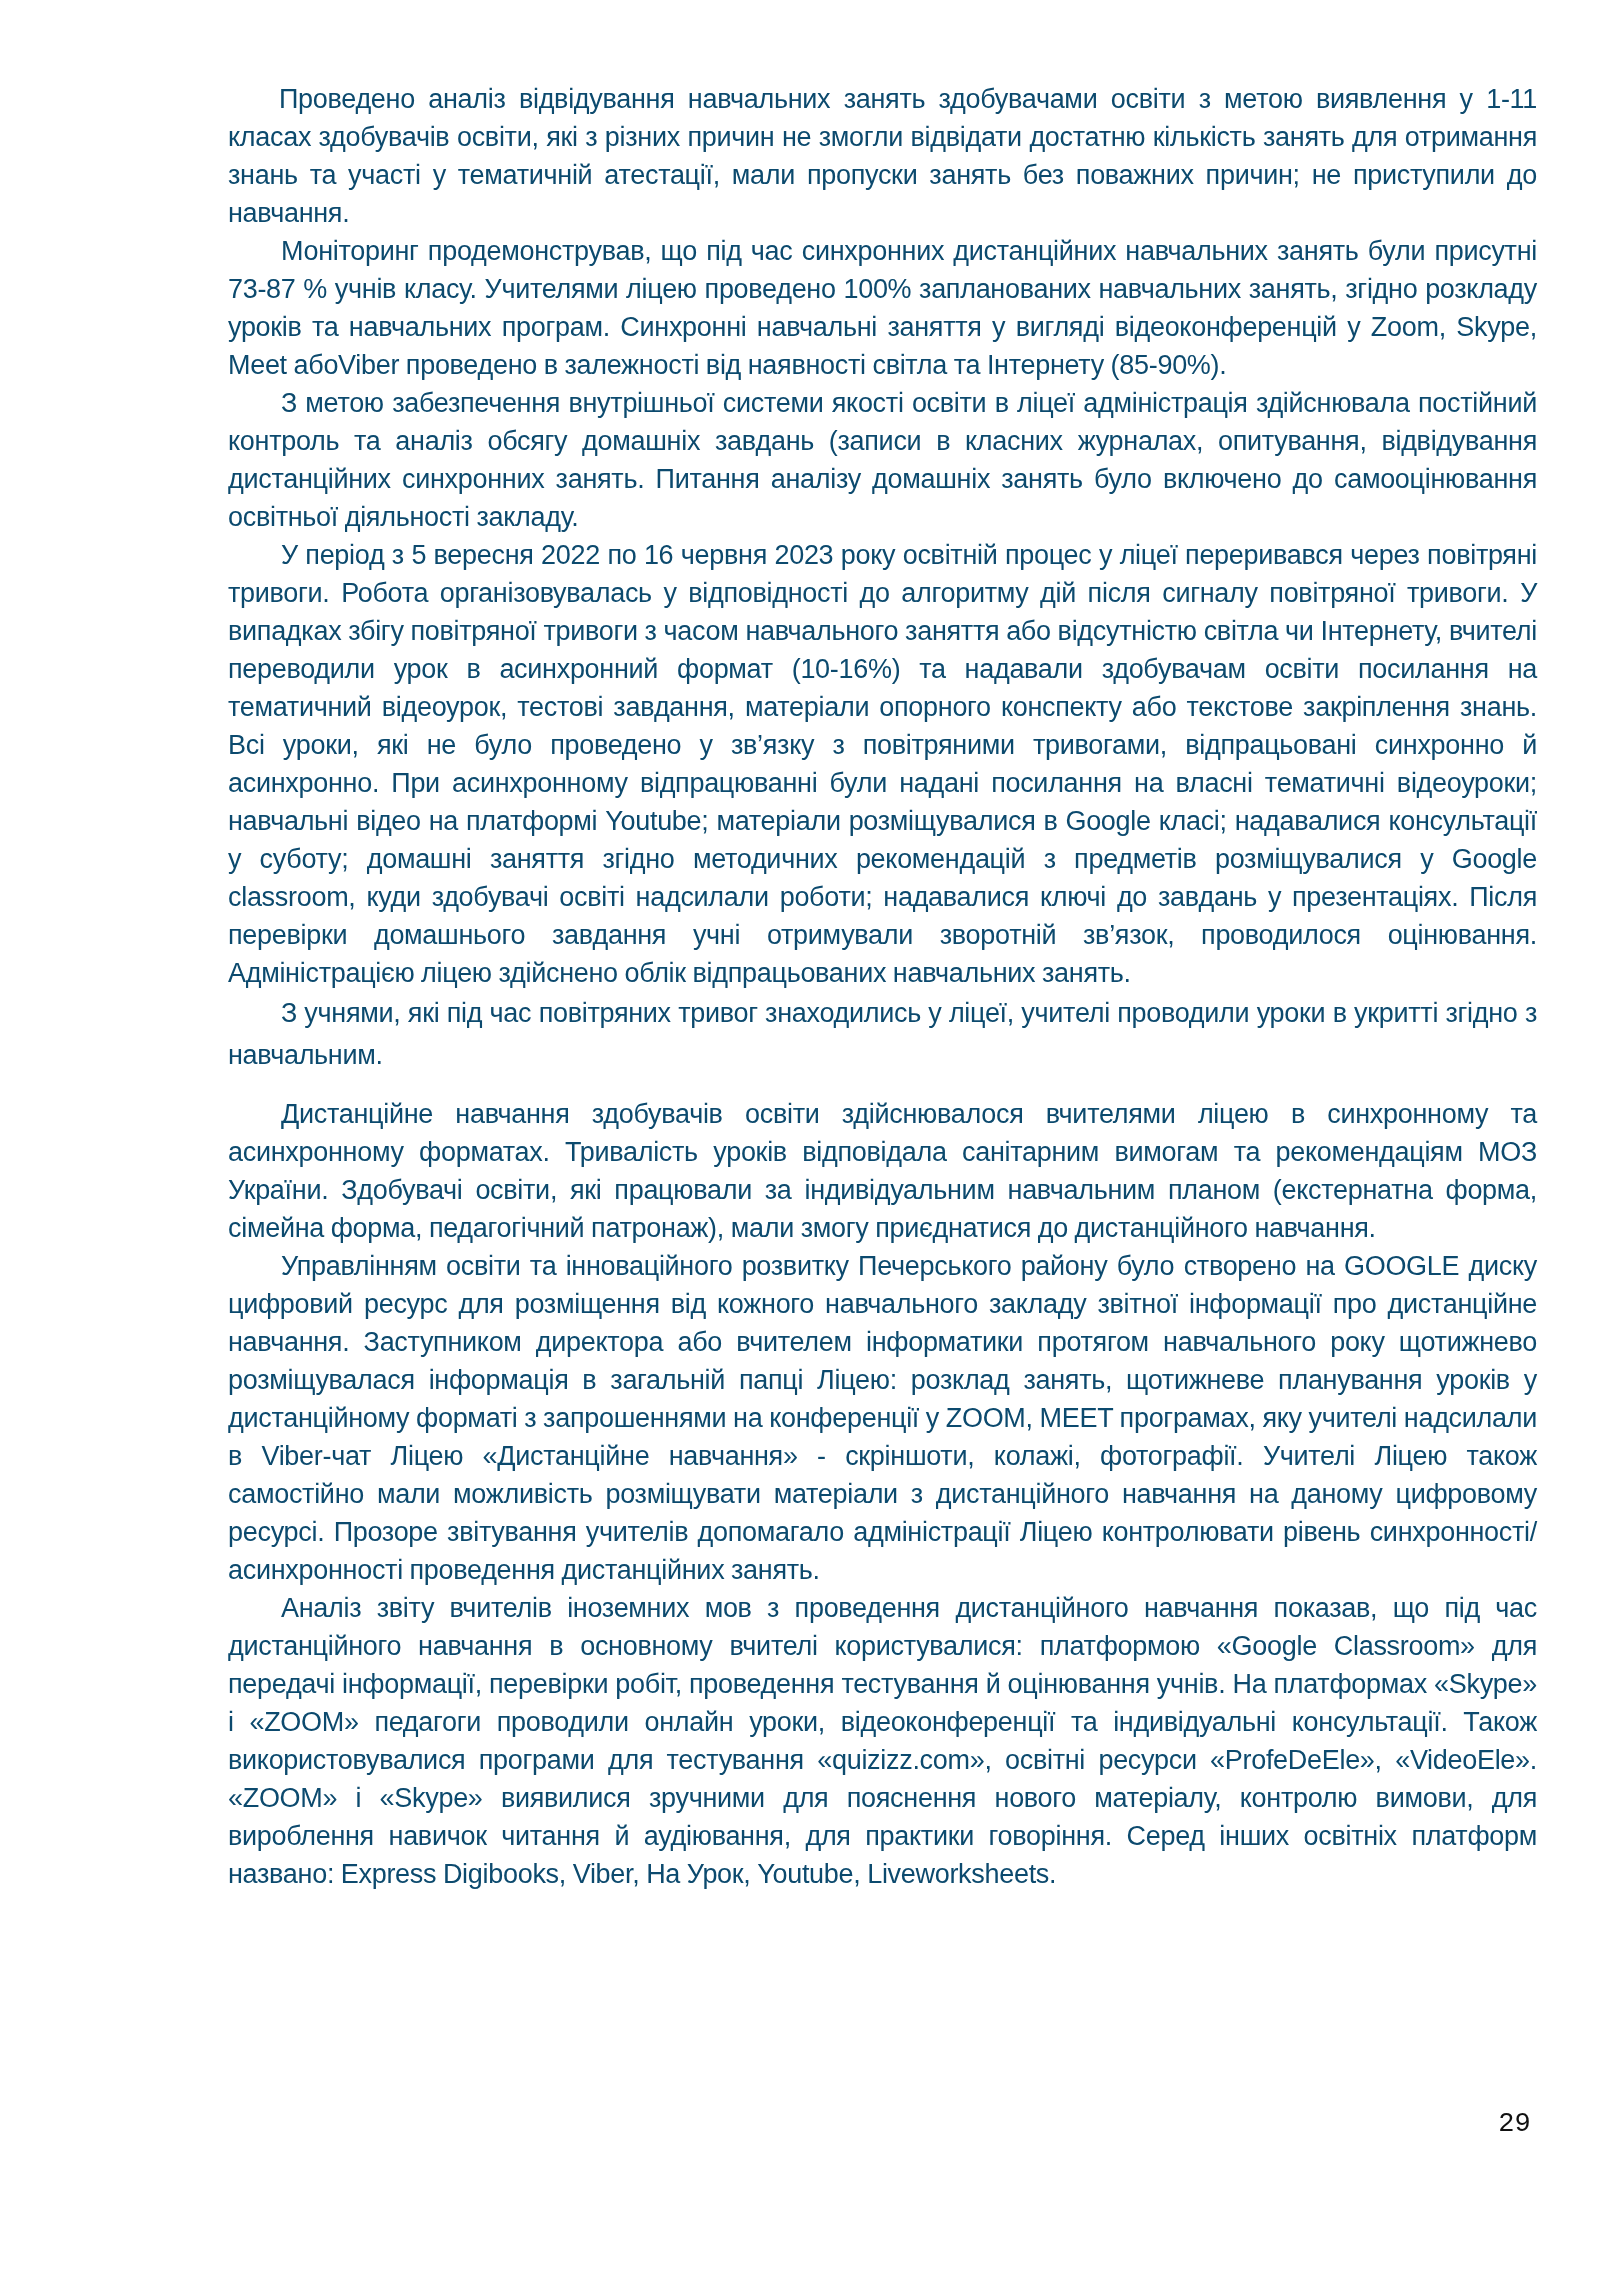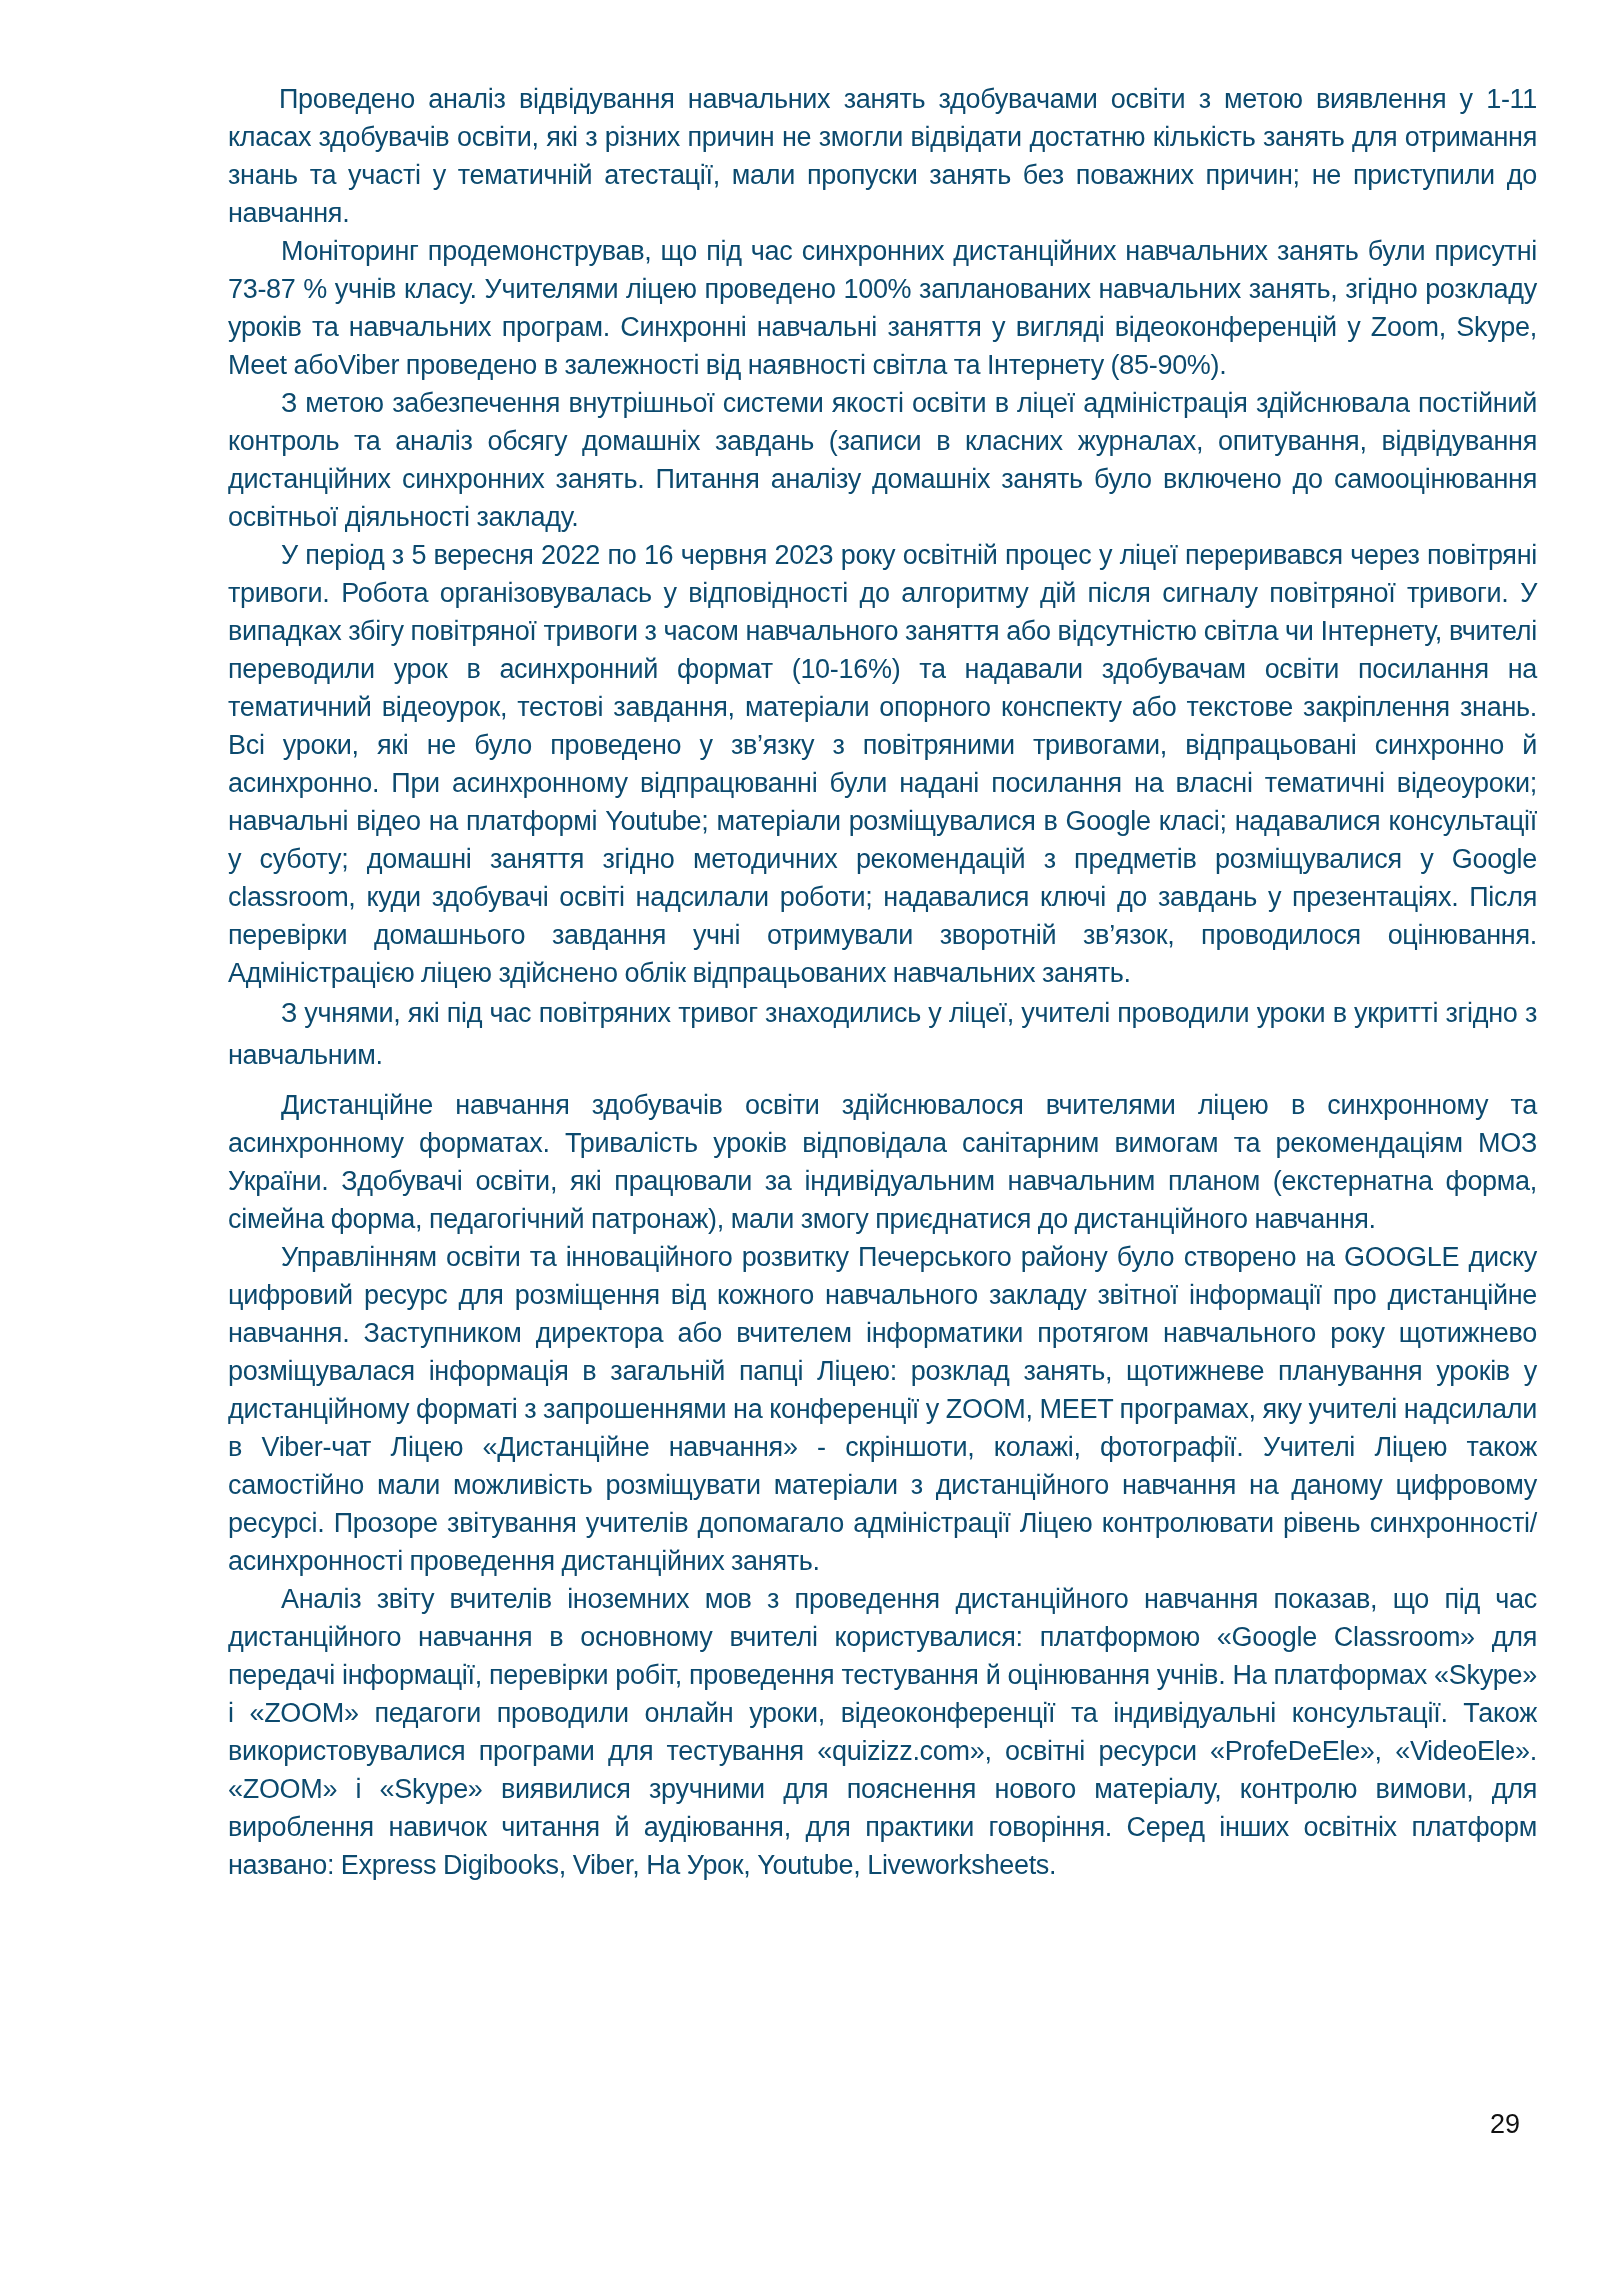--- a/index.html
+++ b/index.html
@@ -27,32 +27,32 @@
       word-spacing: -0.5px;
     }
     .para {
       margin: 0;
       text-indent: 53px;
     }
     .para.first {
       text-indent: 51px;
     }
     .para.gap {
-      margin-top: 10px;
+      margin-top: 19px;
     }
     .para.loose {
       line-height: 42px;
     }
     .page-number {
       position: absolute;
       left: 1490px;
       top: 2109px;
       width: 49px;
-      text-align: left;
-      font-family: Liberation Sans, sans-serif;
+      text-align: center;
+      font-family: Liberation Mono, monospace;
       font-size: 27px;
       color: #111111;
     }
   </style>
 </head>
 <body>
 
 <div class="page">
   <p class="para first">Проведено аналіз відвідування навчальних занять здобувачами освіти з метою виявлення у 1-11 класах здобувачів освіти, які з різних причин не змогли відвідати достатню кількість занять для отримання знань та участі у тематичній атестації, мали пропуски занять без поважних причин;  не приступили до навчання.</p>
   <p class="para">Моніторинг продемонстрував, що під час синхронних дистанційних навчальних занять були присутні 73-87 % учнів класу. Учителями ліцею проведено 100% запланованих навчальних занять, згідно розкладу уроків та навчальних програм. Синхронні навчальні заняття у вигляді відеоконференцій у Zoom, Skype, Meet абоViber проведено в залежності від наявності світла та Інтернету (85-90%).</p>

